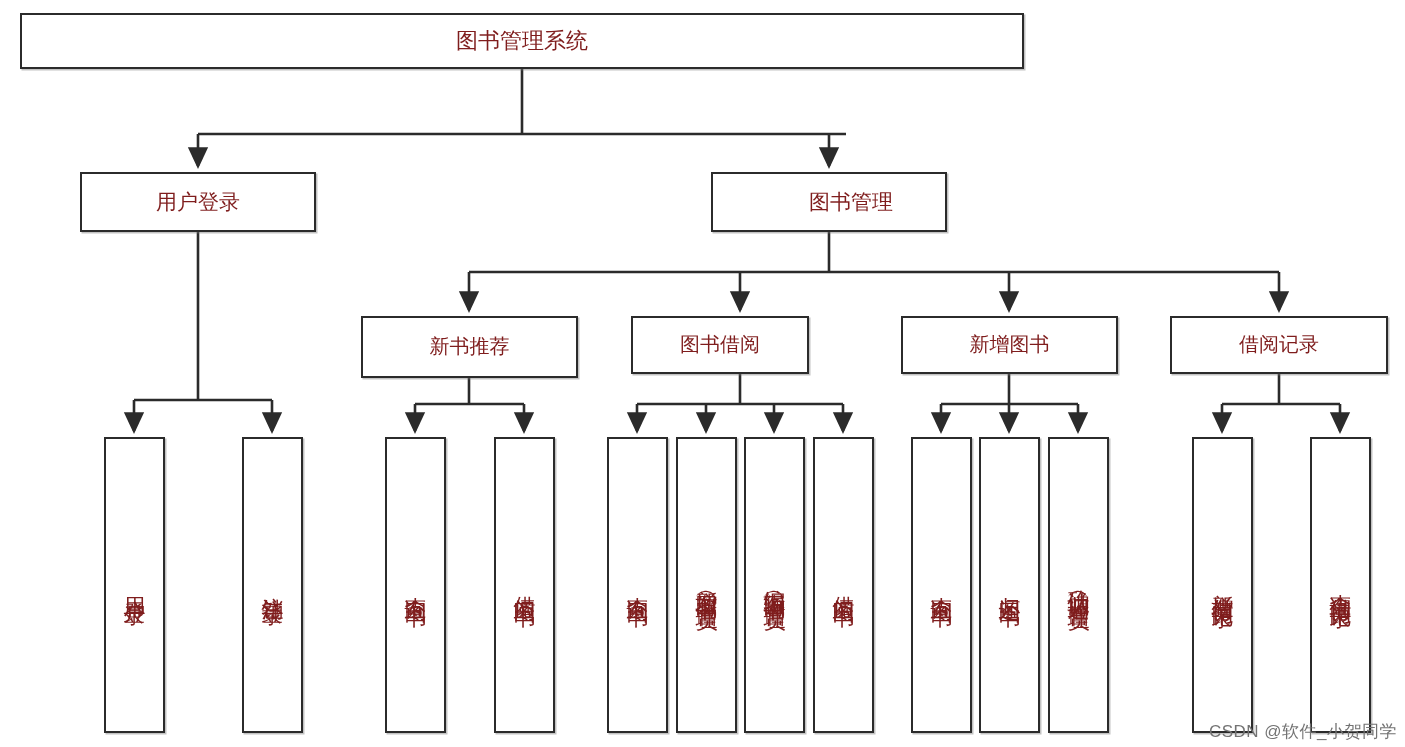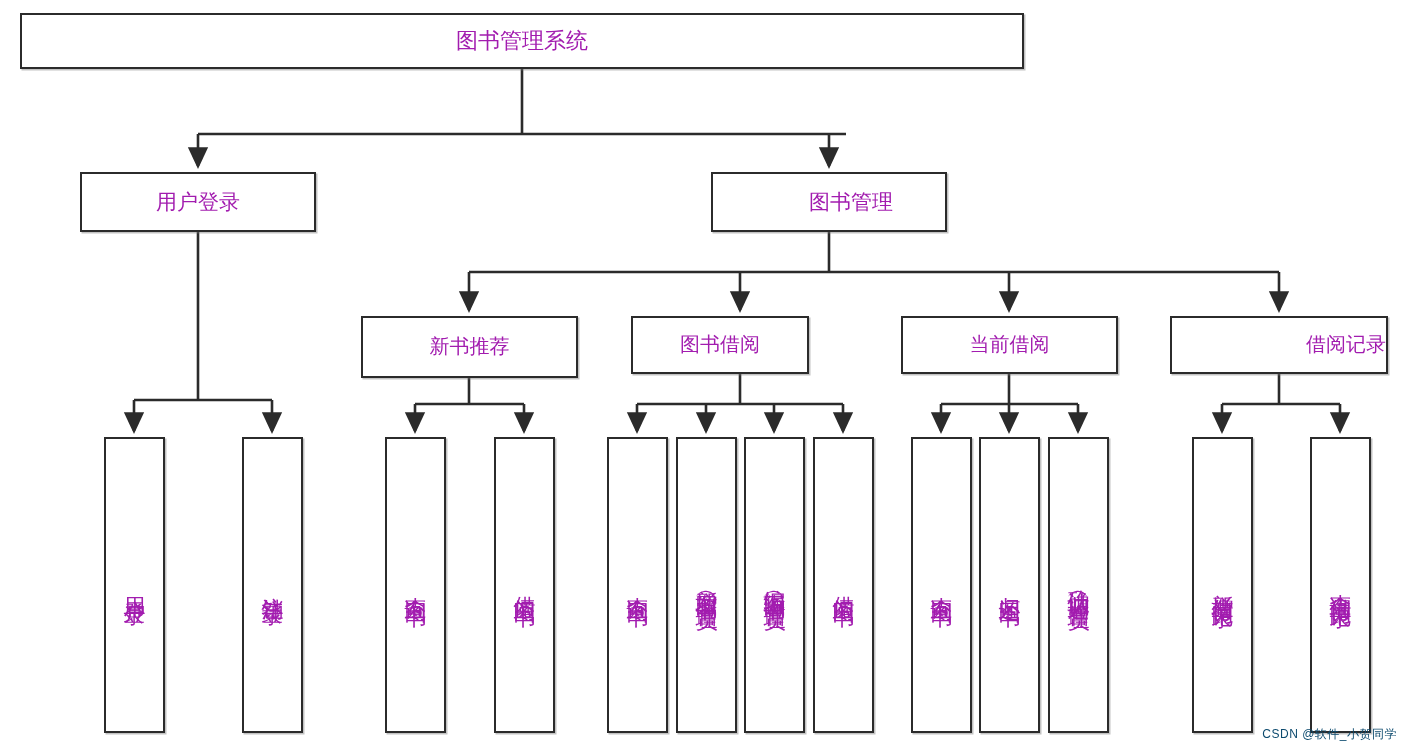--- a/index.html
+++ b/index.html
@@ -29,21 +29,21 @@
     position: absolute;
     box-sizing: border-box;
     border: 2.5px solid #2b2b2b;
     background: #ffffff;
     display: flex;
     align-items: center;
     justify-content: center;
     box-shadow: 1.5px 1.5px 0 rgba(120,120,120,0.45);
   }
   .node-label {
-    color: #a21caf;
+    color: #7f1d1d;
     text-align: center;
     line-height: 1.18;
     white-space: pre;
   }
   .node.root .node-label { font-size: 22px; }
   .node.level2 .node-label { font-size: 21px; }
   .node.level3 .node-label { font-size: 20px; }
 
   .node.leaf {
     align-items: center;
@@ -55,22 +55,22 @@
     text-orientation: upright;
     font-size: 22px;
     letter-spacing: 3px;
     line-height: 1;
     max-height: 100%;
   }
   #watermark {
     position: absolute;
     right: 8px;
     bottom: 4px;
-    font-size: 12px;
-    color: #0c4a6e;
+    font-size: 17px;
+    color: #737373;
     letter-spacing: 0.5px;
     user-select: none;
     white-space: nowrap;
   }
 </style>
 </head>
 <body>
 
 <div id="diagram-root">
 
@@ -135,23 +135,23 @@
     <span class="node-label">图书管理</span>
   </div>
 
   <div class="node level3" style="left:361px; top:316px; width:217px; height:62px;">
     <span class="node-label">新书推荐</span>
   </div>
   <div class="node level3" style="left:631px; top:316px; width:178px; height:58px;">
     <span class="node-label">图书借阅</span>
   </div>
   <div class="node level3" style="left:901px; top:316px; width:217px; height:58px;">
-    <span class="node-label">当前借阅</span>
+    <span class="node-label">新增图书</span>
   </div>
-  <div class="node level3" style="left:1170px; top:316px; width:218px; height:58px;justify-content:flex-end;">
+  <div class="node level3" style="left:1170px; top:316px; width:218px; height:58px;">
     <span class="node-label">借阅记录</span>
   </div>
 
   <div class="node leaf" style="left:104px; top:437px; width:61px; height:296px;">
     <span class="node-label">用户登录</span>
   </div>
   <div class="node leaf" style="left:242px; top:437px; width:61px; height:296px;">
     <span class="node-label">注销登录</span>
   </div>
 

